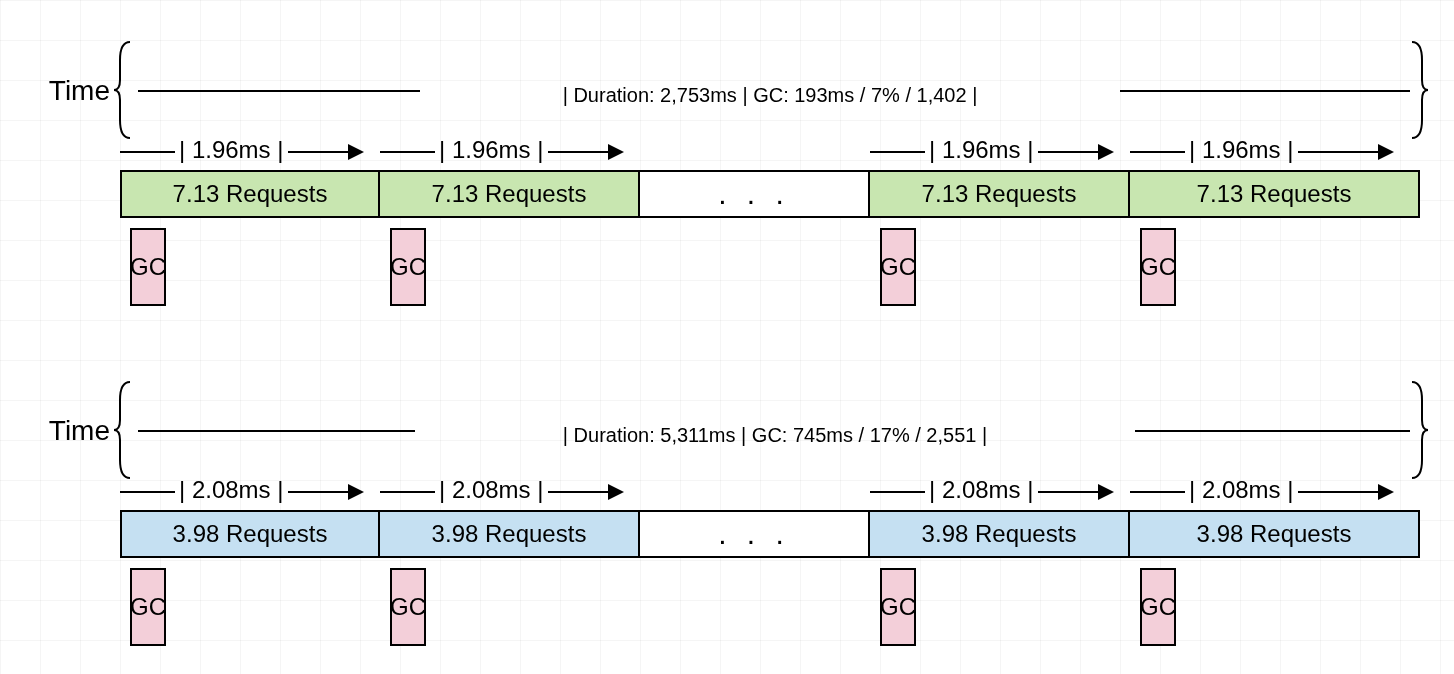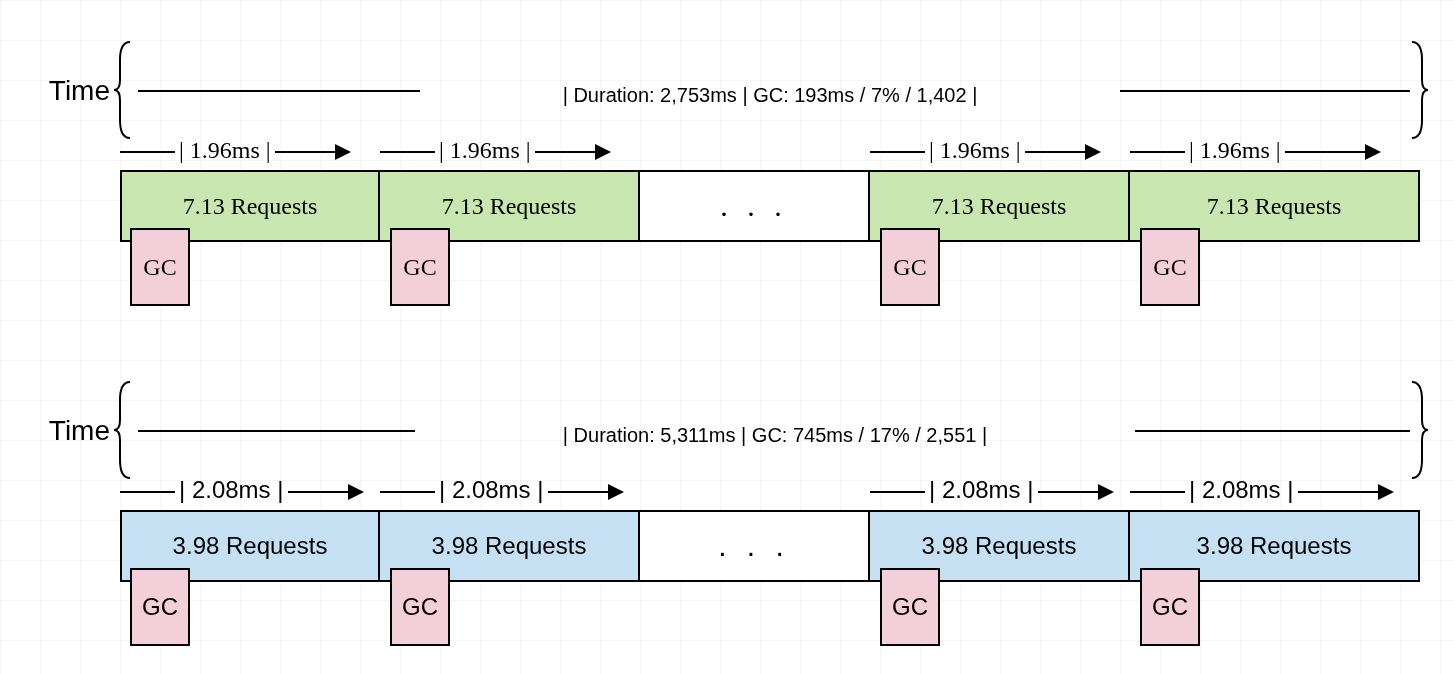--- a/index.html
+++ b/index.html
@@ -81,35 +81,35 @@
     top:-2px;
   }
   .blocks-row{
     position:relative;
     height:60px;
     display:flex;
   }
   .block{
     box-sizing:border-box;
     border:2px solid #000;
-    height:72px;
+    height:48px;
     display:flex;
     align-items:center;
     justify-content:center;
     font-size:24px;
   }
   .block + .block{ border-left:none; }
   .green{ background:#c8e6b0; }
   .blue { background:#c5e0f2; }
   .ellipsis{ background:#fff; font-size:30px; letter-spacing:6px; }
   .gc-row{ position:relative; height:70px; }
   .gc{
     position:absolute;
     top:-2px;
-    width:60px;
+    width:36px;
     height:78px;
     box-sizing:border-box;
     border:2px solid #000;
     background:#f3cfd9;
     display:flex;
     align-items:center;
     justify-content:center;
     font-size:24px;
   }
 </style>
@@ -127,21 +127,21 @@
   <div class="duration-line" style="left:18px;width:282px;"></div>
   <div class="duration-text" style="left:300px;width:700px;">| Duration: 2,753ms | GC: 193ms / 7% / 1,402 |</div>
   <div class="duration-line" style="left:1000px;width:290px;"></div>
   <div class="brace" style="left:1290px;">
     <svg width="20" height="100" viewBox="0 0 20 100">
       <path d="M2 2 Q12 2 12 20 L12 40 Q12 50 18 50 Q12 50 12 60 L12 80 Q12 98 2 98" fill="none" stroke="#000" stroke-width="2"></path>
     </svg>
   </div>
 </div>
 
-<div class="segments" style="top:130px;font-family:Liberation Serif, serif;">
+<div class="segments" style="top:130px;">
   <div class="arrow-row">
     <div class="arrow-seg" style="left:0;width:260px;">
       <div class="arrow-line" style="width:55px;"></div>
       <span class="arrow-text">| 1.96ms |</span>
       <div class="arrow-line" style="width:60px;"></div>
         <div class="arrow-head"></div>
     </div>
     <div class="arrow-seg" style="left:260px;width:260px;">
       <div class="arrow-line" style="width:55px;"></div>
       <span class="arrow-text">| 1.96ms |</span>

